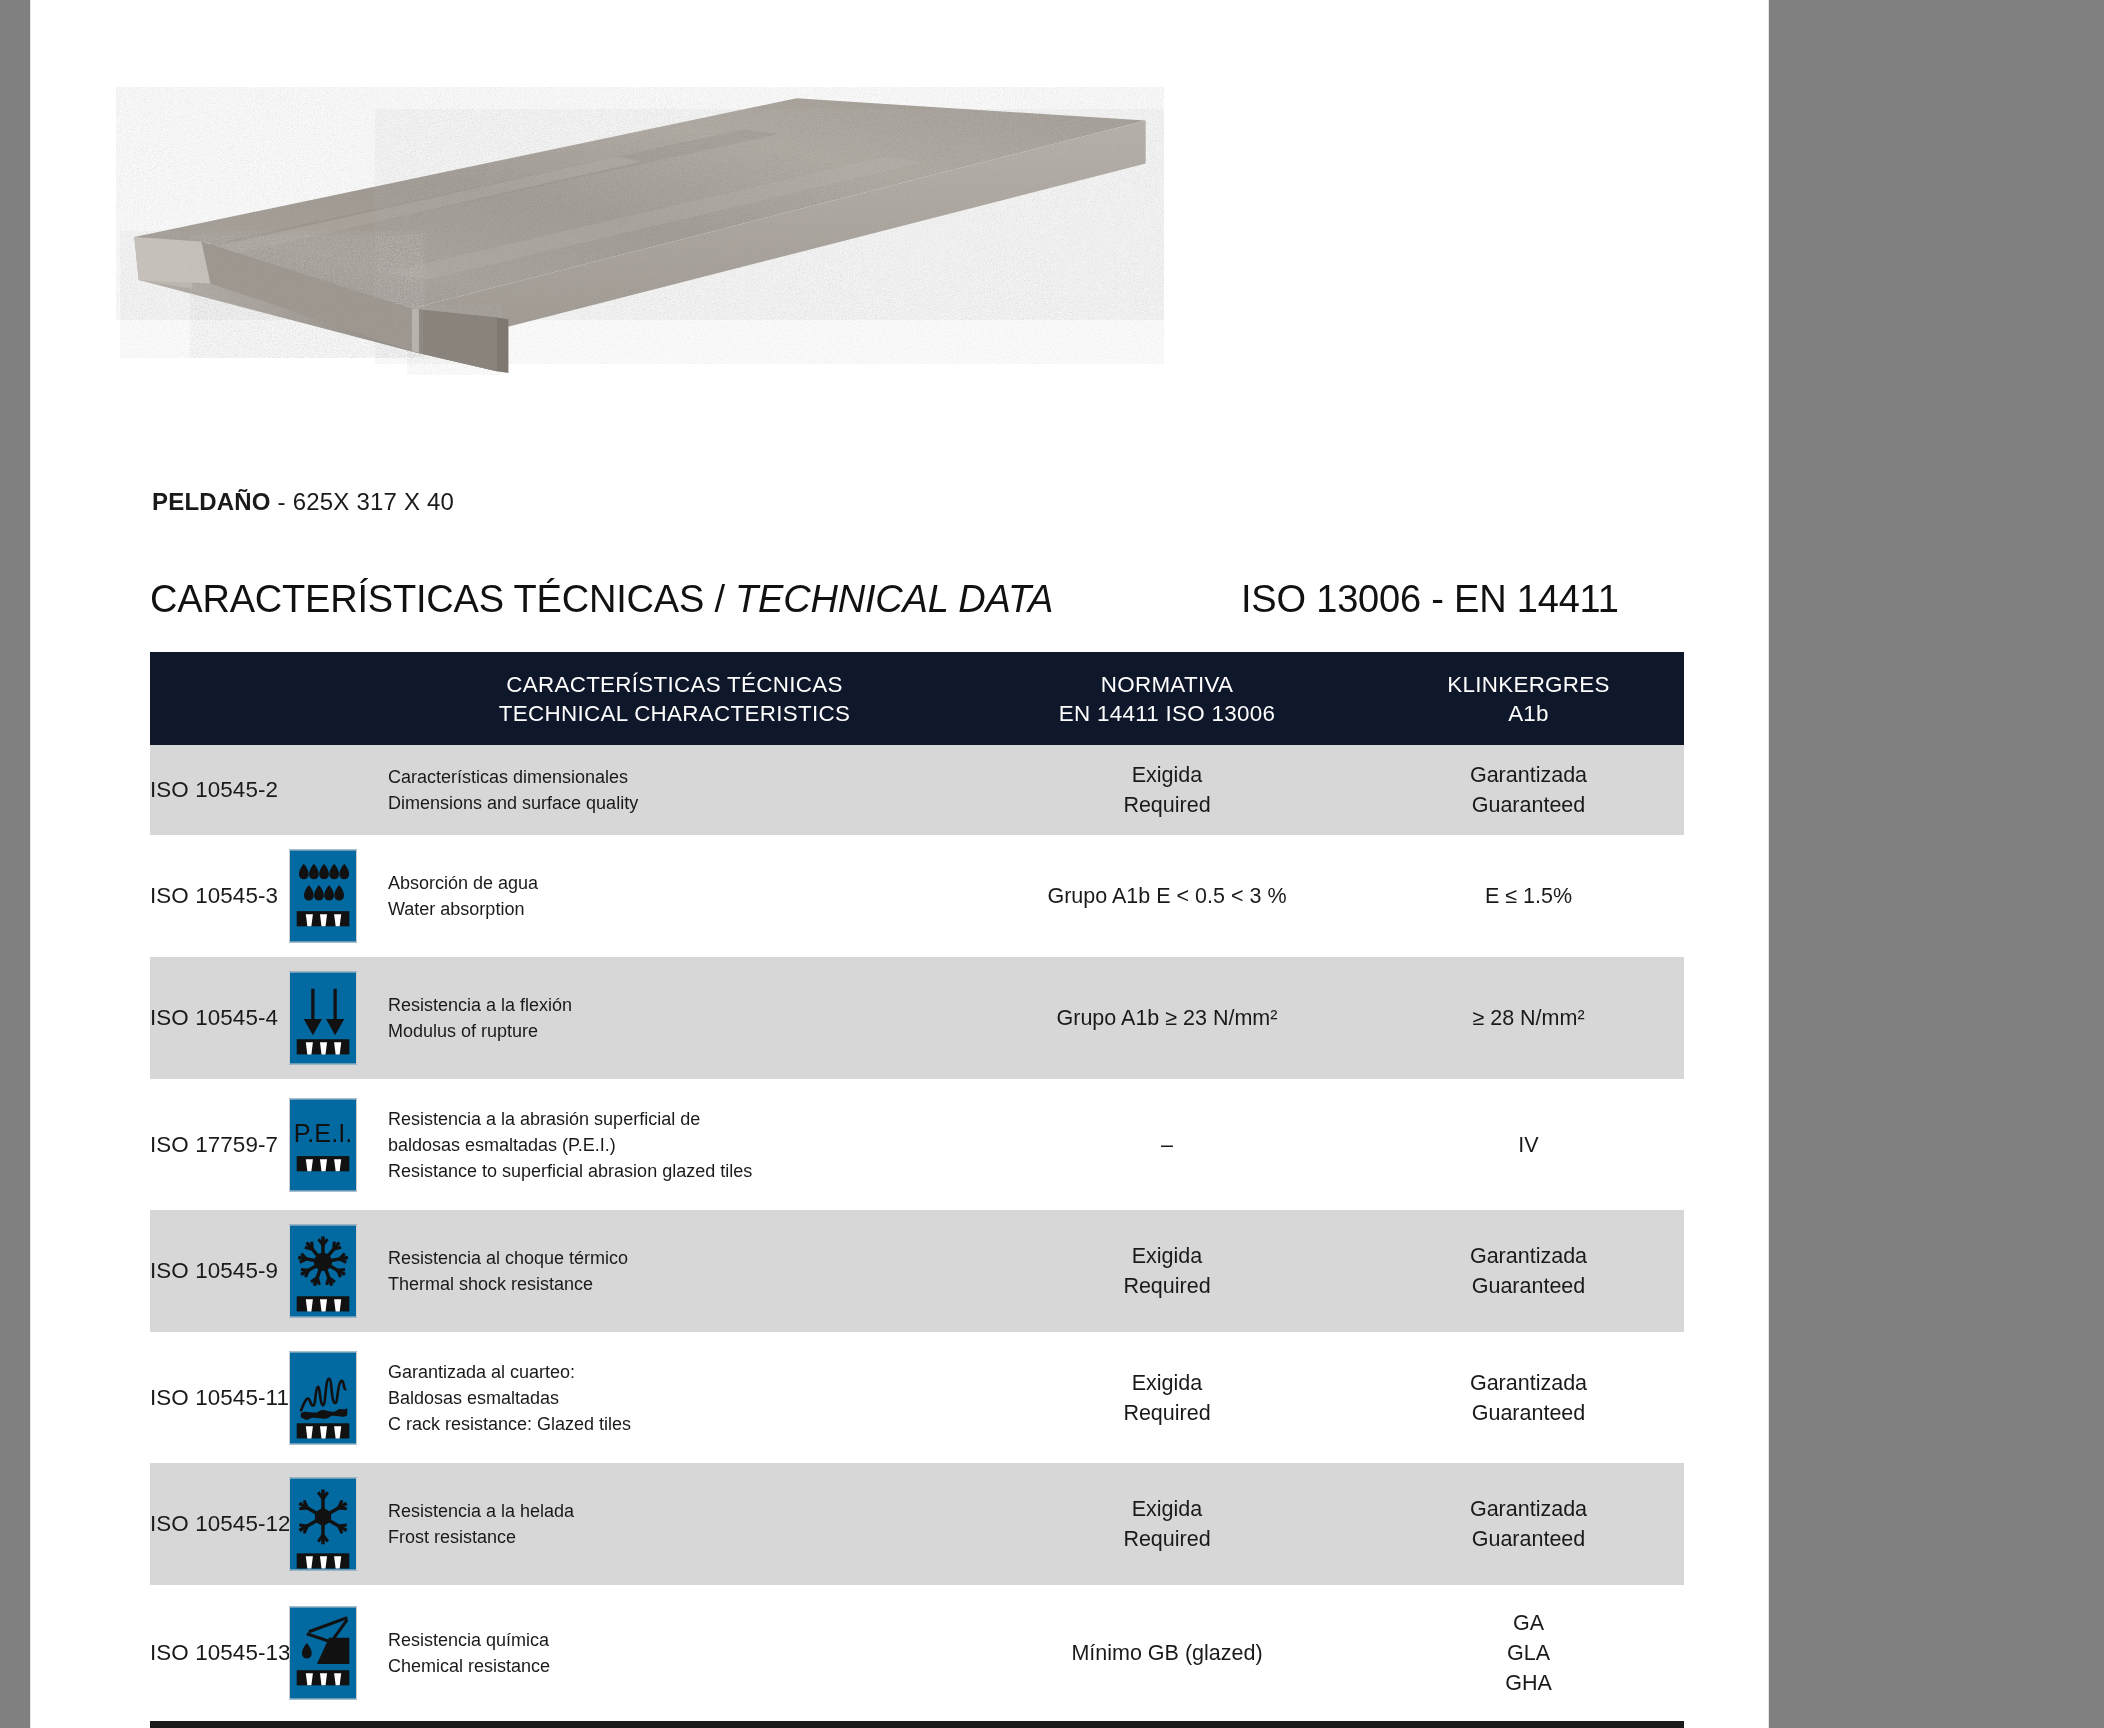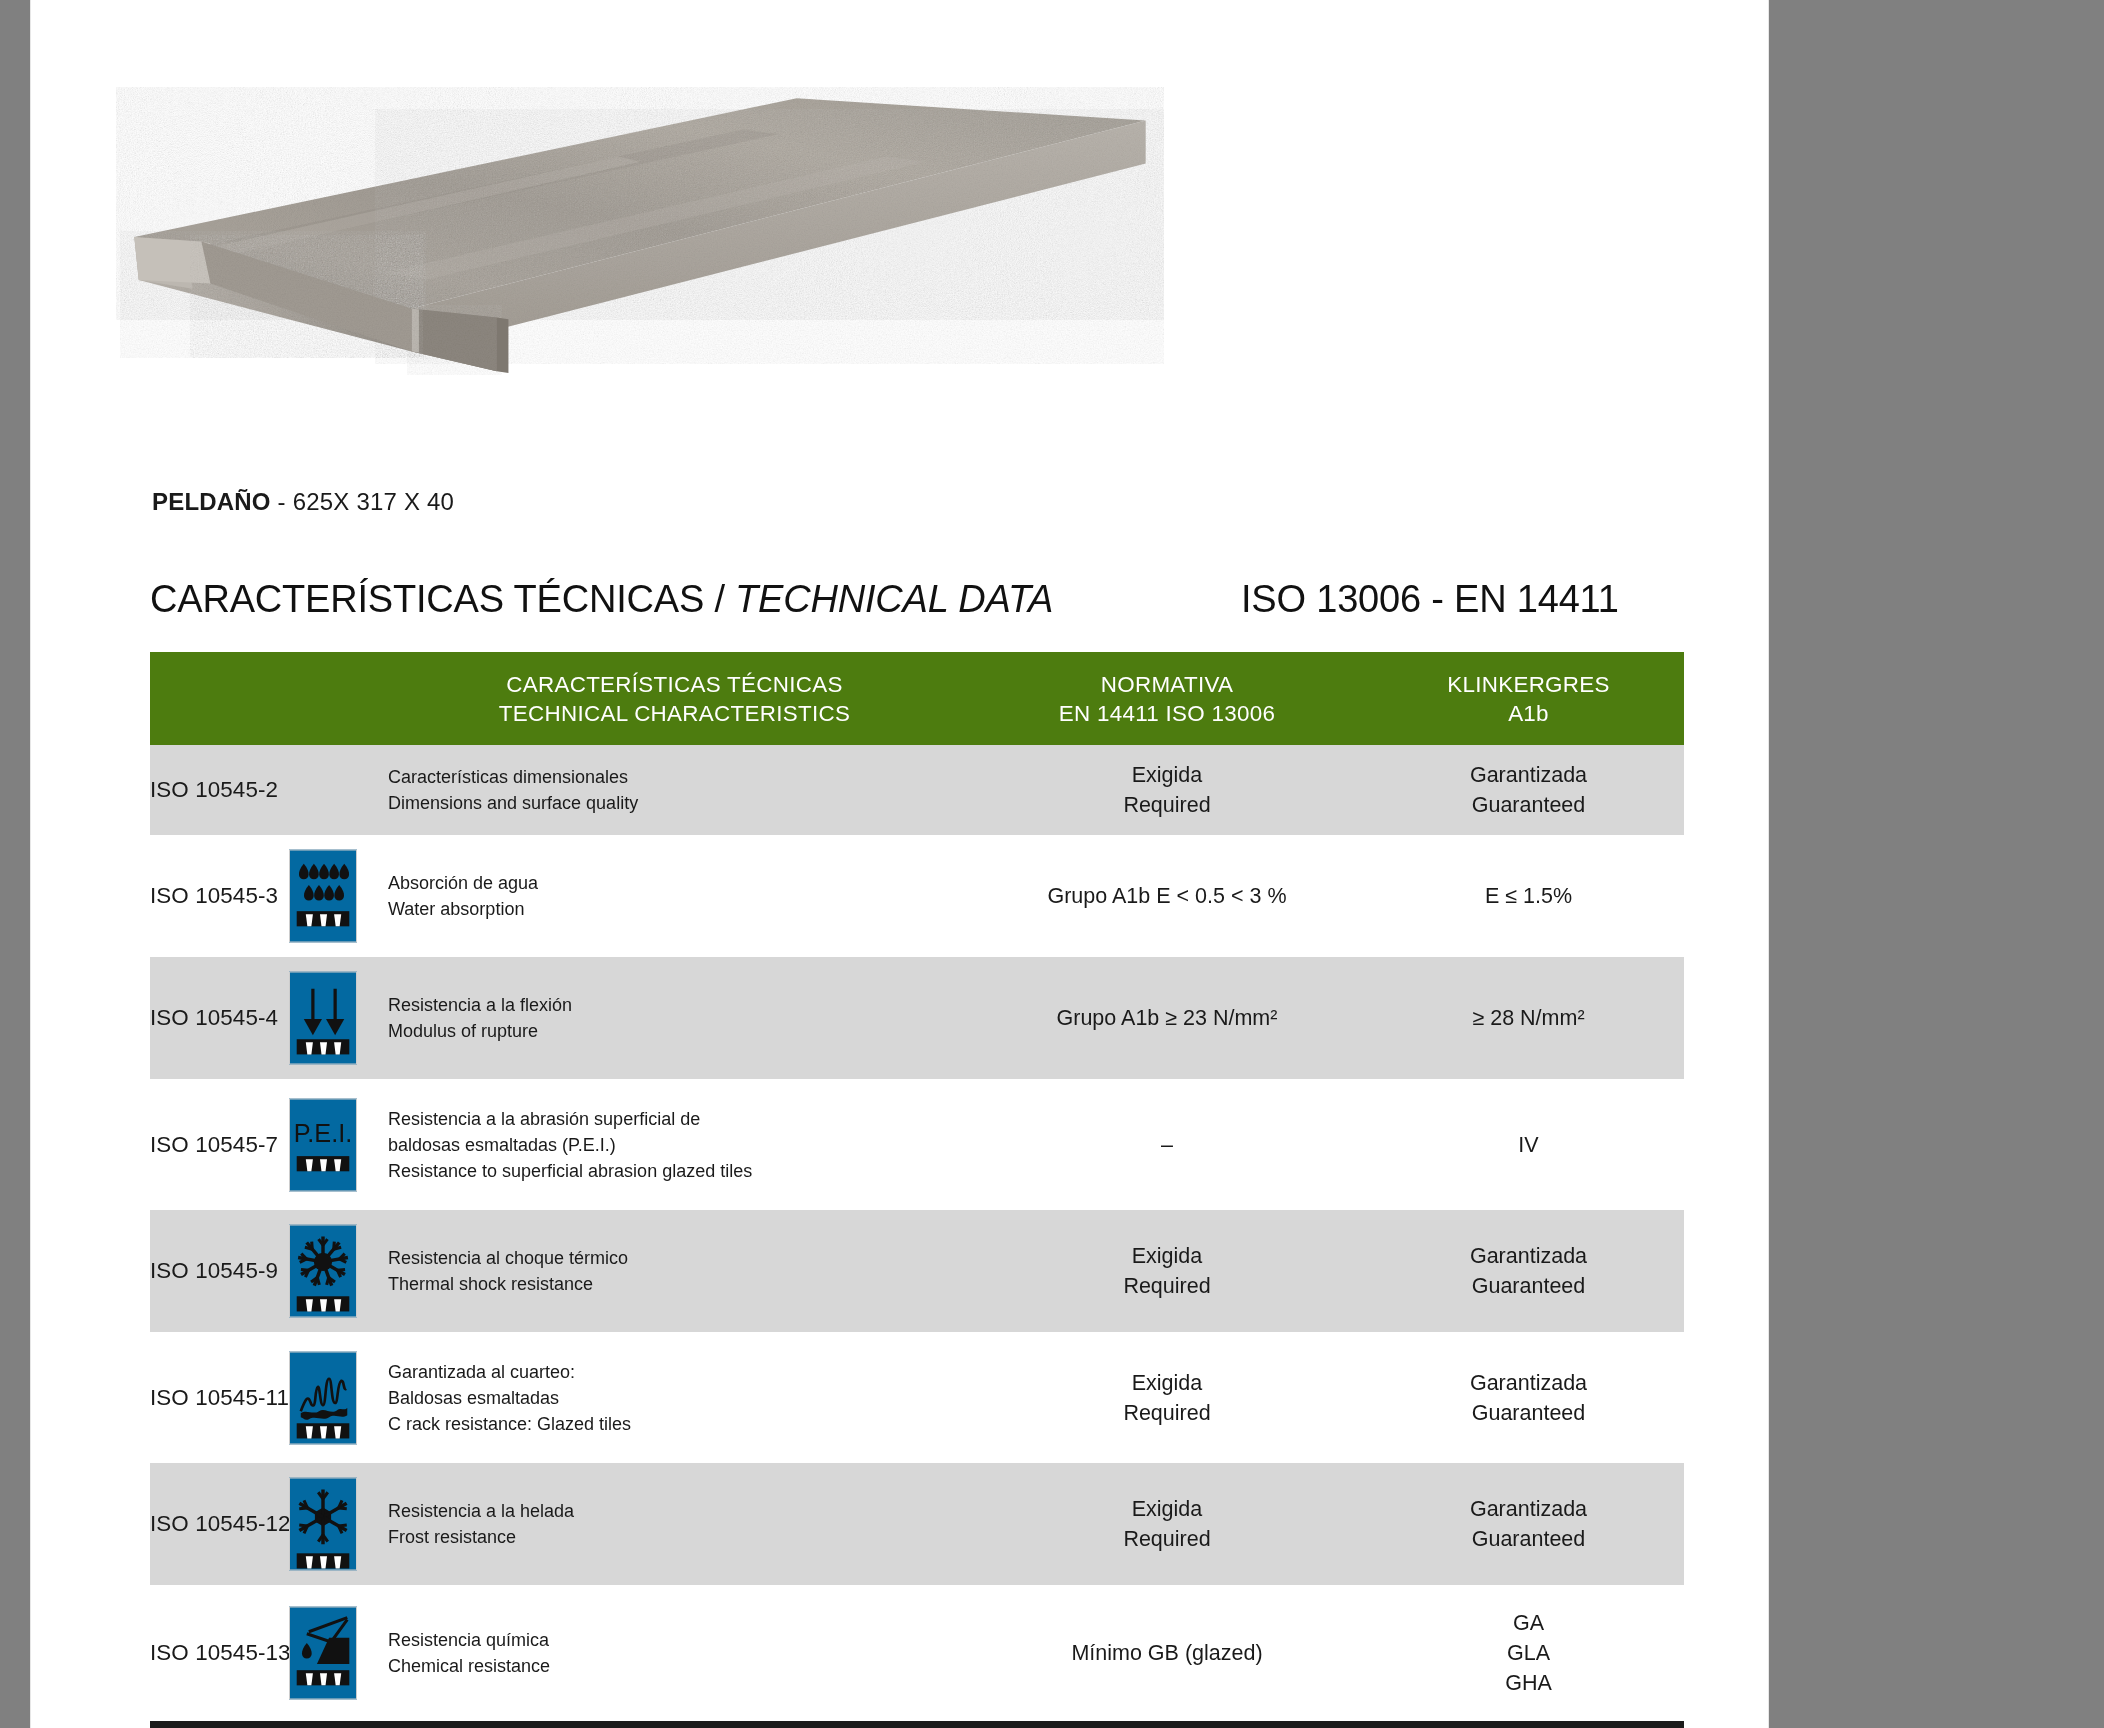--- a/index.html
+++ b/index.html
@@ -87,21 +87,21 @@
     top: 652px;
     width: 1534px;
   }
   .trow {
     position: relative;
     display: block;
     width: 100%;
     box-sizing: border-box;
   }
   .thead {
-    background: #4d7c0f;
+    background: #0f172a;
     height: 93px;
   }
   .trow.shaded { background: #d7d7d7; }
   .trow.plain  { background: #ffffff; }
 
   
   .c-iso   { position: absolute; left: 0;    width: 139px; }
   .c-icon  { position: absolute; left: 139px; width: 94px; }
   .c-char  { position: absolute; left: 238px; width: 573px; }
   .c-norm  { position: absolute; left: 811px; width: 412px; text-align: center; }
@@ -352,21 +352,21 @@
           </div>
           <div class="c-norm vcenter">
             <div class="val-txt">Grupo A1b   ≥ 23 N/mm²</div>
           </div>
           <div class="c-klink vcenter">
             <div class="val-txt">≥ 28 N/mm²</div>
           </div>
         </div>
         <div class="trow plain" style="height: 131px;">
           <div class="c-iso vcenter">
-            <div class="iso-code">ISO 10545-7</div>
+            <div class="iso-code">ISO 17759-7</div>
           </div>
           <div class="c-icon vcenter">
             <div class="badge">
               <svg width="66" height="91" viewBox="0 0 64 90" xmlns="http://www.w3.org/2000/svg">
                 <text x="32" y="42" font-family="Liberation Sans, sans-serif" font-size="25" text-anchor="middle" fill="#111">P.E.I.</text>
                 <rect x="6" y="56" width="52" height="15" fill="#111"></rect>
                 <polygon points="15,59 22,59 20.5,71 16.5,71" fill="#fff"></polygon>
                 <polygon points="29,59 36,59 34.5,71 30.5,71" fill="#fff"></polygon>
                 <polygon points="43,59 50,59 48.5,71 44.5,71" fill="#fff"></polygon>
               </svg>

